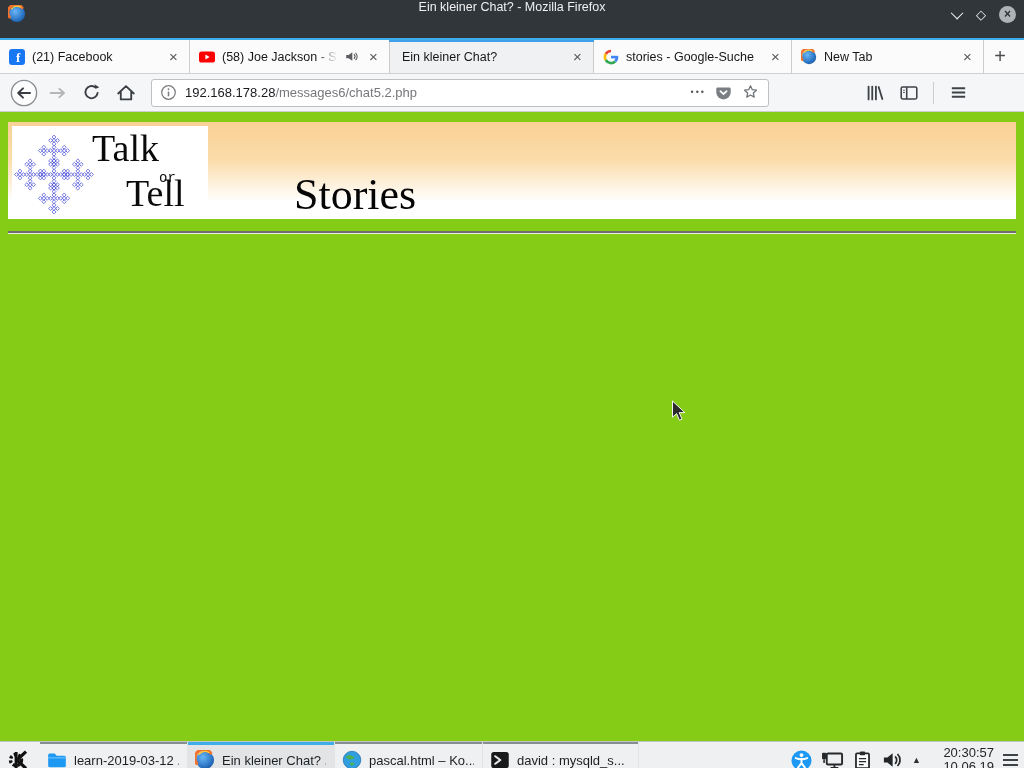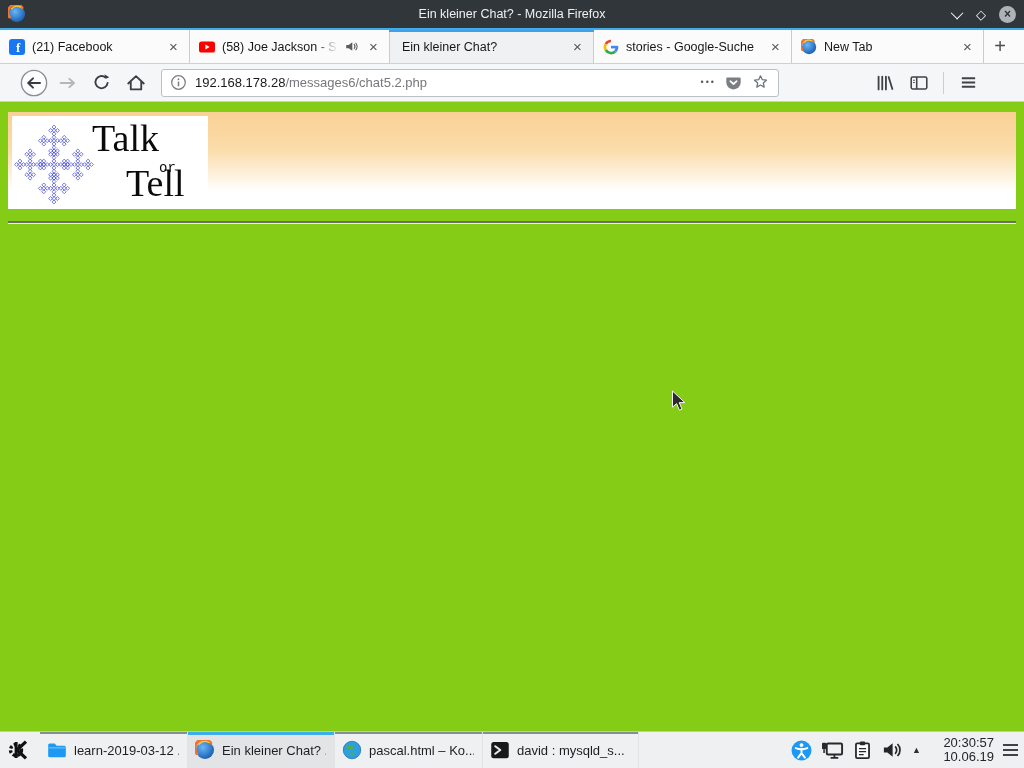--- a/index.html
+++ b/index.html
@@ -1,20 +1,20 @@
 <!DOCTYPE html>
 <html><head>
 <meta charset="utf-8">
 <style>
   * { box-sizing: border-box; margin: 0; padding: 0; }
   html,body { width: 1024px; height: 768px; overflow: hidden; }
   body { font-family: "Liberation Sans", sans-serif; background: #fff; position: relative; }
 
   
-  .titlebar { height: 28px; background: #31363b; display: flex; align-items: center; position: relative; }
+  .titlebar { height: 38px; background: #31363b; display: flex; align-items: flex-start; position: relative; }
   .tb-fficon { position: absolute; left: 8px; top: 5px; width: 18px; height: 18px; }
   .tb-title { flex: 1; text-align: center; color: #eff0f1; font-size: 12.5px; }
   .tb-controls { position: absolute; right: 8px; top: 0; height: 28px; display: flex; align-items: center; gap: 13px; }
   .chev { width: 9px; height: 9px; border-left: 1.6px solid #fcfcfc; border-bottom: 1.6px solid #fcfcfc; transform: rotate(-45deg) translateY(-2px); }
   .diam { color: #fcfcfc; font-size: 13px; line-height: 13px; }
   .closectl { width: 17px; height: 17px; border-radius: 50%; background: #aeb3b7; color: #2d3136; font-size: 12px; font-weight: bold; display: flex; align-items: center; justify-content: center; line-height: 1; }
   .accentline { height: 2px; background: #3daee9; }
 
   
   .tabbar { height: 34px; background: #fbfbfb; display: flex; align-items: stretch; border-bottom: 1px solid #d0d1d3; }
@@ -22,21 +22,21 @@
   .tab .favicon { flex: none; width: 16px; height: 16px; }
   .tab .tlabel { flex: 1; white-space: nowrap; overflow: hidden; position: relative; }
   .tab .tlabel.fade::after { content:""; position: absolute; right: 0; top: 0; bottom: 0; width: 22px; background: linear-gradient(90deg, rgba(251,251,251,0), #fbfbfb); }
   .tab .tclose { flex: none; width: 17px; height: 17px; display: flex; align-items: center; justify-content: center; color: #57575c; font-size: 15px; line-height: 1; }
   .tab.active { background: #f0f1f2; border-right: 1px solid #cbccce; }
   .tab.active::before { content:""; position: absolute; left: -1px; right: -1px; top: 0; height: 2px; background: #3f9fe8; }
   .newtab { width: 32px; display: flex; align-items: center; justify-content: center; font-size: 20px; color: #4a4e53; }
   .tabfill { flex: 1; }
 
   
-  .toolbar { height: 38px; background: #f5f6f7; border-bottom: 1px solid #ccced0; display: flex; align-items: center; padding: 0 18px; gap: 3px; }
+  .toolbar { height: 38px; background: #f5f6f7; border-bottom: 1px solid #ccced0; display: flex; align-items: center; padding: 0 8px; gap: 3px; }
   .tbtn { width: 31px; height: 30px; display: flex; align-items: center; justify-content: center; }
   .urlbar { margin-left: 7px; width: 618px; height: 28px; background: #fff; border: 1px solid #bfc0c2; border-radius: 3px; display: flex; align-items: center; padding: 0 8px; gap: 8px; }
   .urltext { flex: 1; font-size: 13px; white-space: nowrap; overflow: hidden; }
   .urlhost { color: #1a1a1e; }
   .urlpath { color: #77777c; }
   .dots { font-size: 9px; letter-spacing: 2px; color: #5a5a5f; padding-bottom: 2px; }
   .spacer { width: 84px; }
   .vsep { width: 1px; height: 22px; background: #cbced1; margin: 0 6px; }
 
   
@@ -243,20 +243,21 @@
             <use href="#fc2" y="28"></use>
             <use href="#fc2" x="-28"></use>
             <use href="#fc2" x="28"></use>
         </g>
       </svg>
       <div class="logo-talk">Talk</div>
       <div class="logo-or">or</div>
       <div class="logo-tell">Tell</div>
     </div>
   </div>
+  <h1 class="page-heading" style="font-weight:normal">Stories</h1>
   <div class="pagehr"></div>
 
   <svg class="cursor" width="16" height="22" viewBox="0 0 16 22">
     <path d="M1.5,1 L1.5,17.2 L5.6,13.6 L8.4,20.2 L11,19.1 L8.2,12.6 L13.8,12.6 Z" fill="#2b2b2b" stroke="#f5f5f5" stroke-width="1"></path>
   </svg>
 </div>
 
 <div class="taskbar">
   <div class="kbtn">
     <svg width="26" height="26" viewBox="0 0 26 26">

